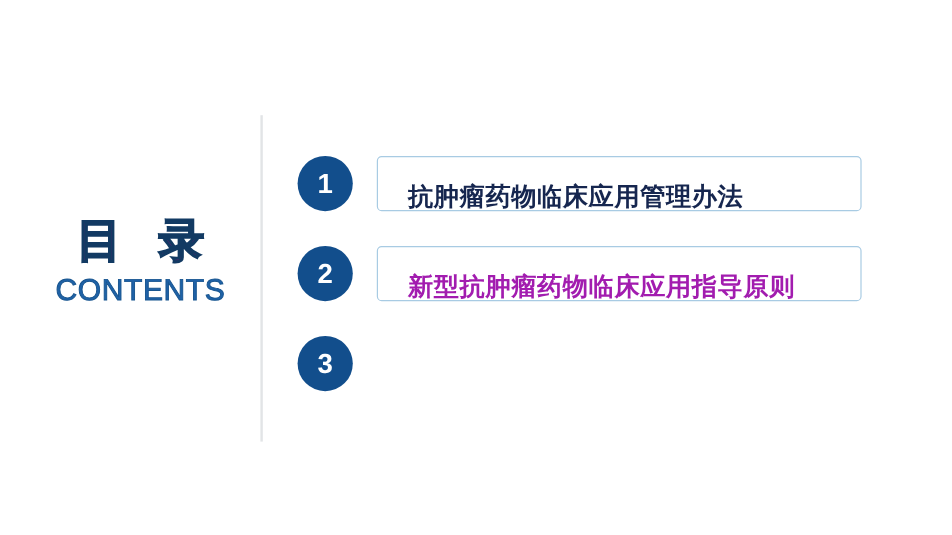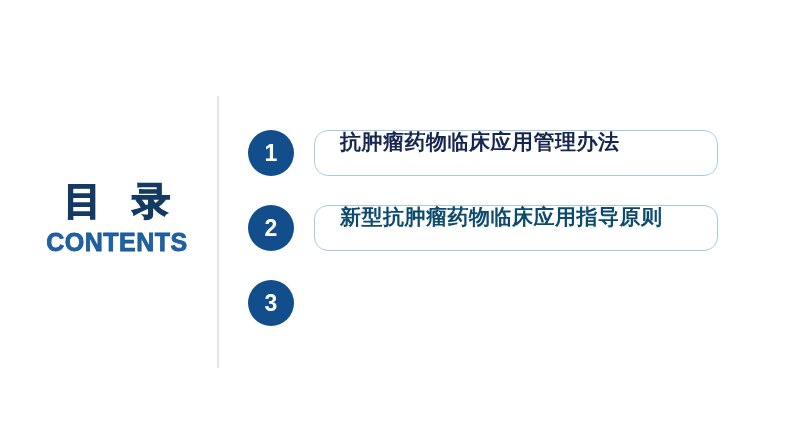--- a/index.html
+++ b/index.html
@@ -33,21 +33,21 @@
     line-height: 1.05;
     color: #701a75;
     -webkit-text-stroke: 1.4px #123A63;
     text-stroke: 1.4px #123A63;
     padding-left: 10px;
     white-space: nowrap;
   }
   #title-en {
     margin-top: 6px;
     font-size: 25px;
-    font-weight: bold;
+    font-weight: normal;
     letter-spacing: 0.5px;
     color: #1F62A8;
     -webkit-text-stroke: 0.8px #18558F;
     text-stroke: 0.8px #18558F;
     white-space: nowrap;
   }
 
   
   #divider {
     position: absolute;
@@ -88,38 +88,38 @@
     justify-content: center;
     line-height: 1;
   }
 
   .label-box {
     flex: 1 1 auto;
     margin-left: 20px;
     height: 46px;
     box-sizing: border-box;
     border: 1.5px solid #A8CBE3;
-    border-radius: 14px;
+    border-radius: 4px;
     background: #FFFFFF;
     display: flex;
-    align-items: flex-start;
+    align-items: flex-end;
     padding-left: 25px;
   }
   .label-text {
     font-size: 21px;
     font-weight: bold;
     letter-spacing: 0.5px;
     line-height: 1;
     white-space: nowrap;
   }
   .label-text.active {
     color: #16264F;
   }
   .label-text.inactive {
-    color: #0c4a6e;
+    color: #a21caf;
   }
 </style>
 </head>
 <body>
 
 <div id="slide">
 
   <div id="title-block">
     <div id="title-cn">目 录</div>
     <div id="title-en">CONTENTS</div>

